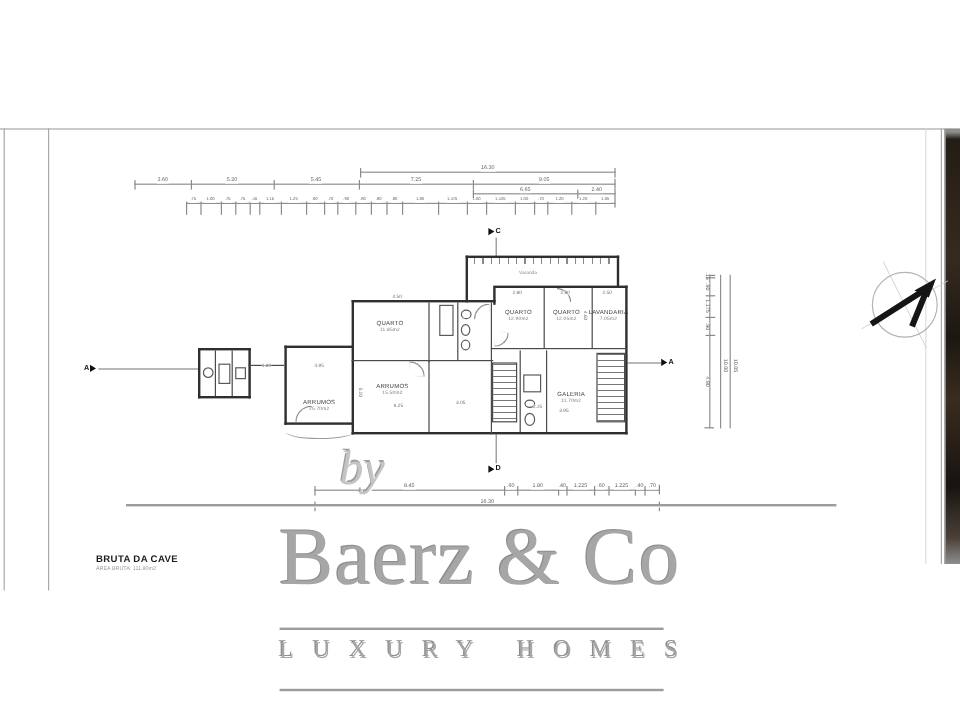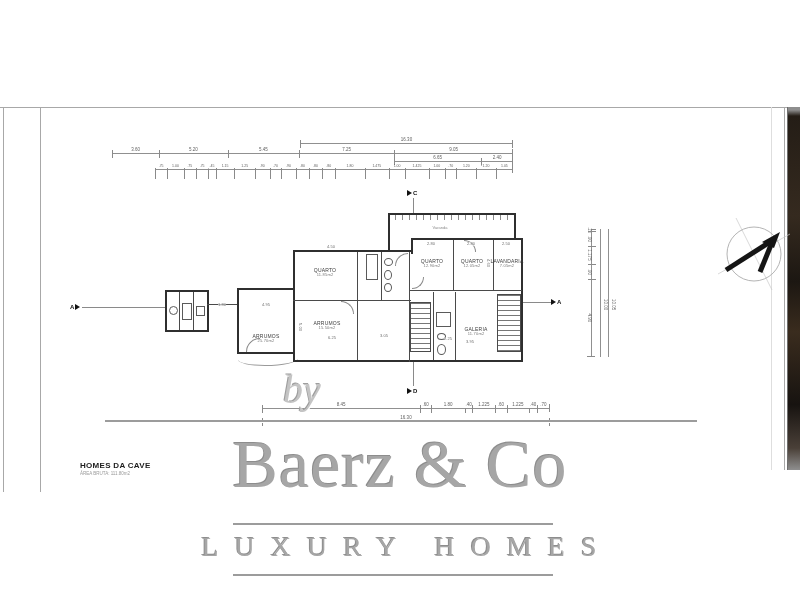--- a/index.html
+++ b/index.html
@@ -67,21 +67,21 @@
   .subtitle{position:absolute;left:80px;top:471px;font-size:4.5px;color:#9a9a9a}
   
   .wm-by{position:absolute;left:283px;top:366px;font-family:"Liberation Serif",serif;
     font-style:italic;font-size:40px;color:#c4c4c4;
     text-shadow:1px 1px 0 #fff,-1px -1px 0 #9e9e9e}
   .wm-rule{position:absolute;height:2px;background:#9c9c9c;box-shadow:0 1px 0 #fff}
   .wm-brand{position:absolute;left:400px;top:425px;transform:translateX(-50%);
     font-family:"Liberation Serif",serif;font-size:68px;letter-spacing:1px;color:#a6a6a6;
     text-shadow:-1px -1px 0 #8d8d8d,2px 2px 1px #fff;white-space:nowrap}
   .wm-tag{position:absolute;left:407px;top:531px;transform:translateX(-50%);
-    font-family:"Liberation Serif",serif;font-size:28px;letter-spacing:16px;color:#a6a6a6;
+    font-family:"Liberation Serif",serif;font-size:20px;letter-spacing:16px;color:#a6a6a6;
     text-shadow:-1px -1px 0 #8d8d8d,1px 1px 0 #fff;white-space:nowrap}
 </style>
 </head>
 <body>
 
 <div class="hline" style="left:0;top:107px;width:787px"></div>
 <div class="vline" style="left:3px;top:107px;height:385px"></div>
 <div class="vline" style="left:40px;top:107px;height:385px"></div>
 <div class="vline faint" style="left:771px;top:107px;height:363px"></div>
 <div class="vline" style="left:784px;top:107px;height:363px"></div>
@@ -273,21 +273,21 @@
 
 <svg width="76" height="76" viewBox="0 0 76 76" style="position:absolute;left:716px;top:216px">
   <line x1="2" y1="58" x2="74" y2="18" stroke="#c9c9c9" stroke-width="0.7"></line>
   <line x1="20" y1="2" x2="56" y2="74" stroke="#c9c9c9" stroke-width="0.7"></line>
   <circle cx="38" cy="38" r="27" fill="none" stroke="#b4b4b4" stroke-width="1"></circle>
   <path d="M10 54 L57 24" stroke="#151515" stroke-width="5" fill="none"></path>
   <path d="M57 24 L44 56" stroke="#151515" stroke-width="5" fill="none"></path>
   <polygon points="64,16 46,26 58,32" fill="#151515"></polygon>
 </svg>
 
-<div class="title">HOMES DA CAVE</div>
+<div class="title">BRUTA DA CAVE</div>
 <div class="subtitle">ÁREA BRUTA: 111.80m2</div>
 
 <div class="wm-by">by</div>
 <div class="wm-rule" style="left:105px;top:420px;width:592px"></div>
 <div class="wm-brand">Baerz &amp; Co</div>
 <div class="wm-rule" style="left:233px;top:523px;width:320px"></div>
 <div class="wm-tag">LUXURY HOMES</div>
 <div class="wm-rule" style="left:233px;top:574px;width:320px"></div>
 
 <div class="wall" style="left: 388px; top: 213px; width: 128px; height: 2px;"></div>

